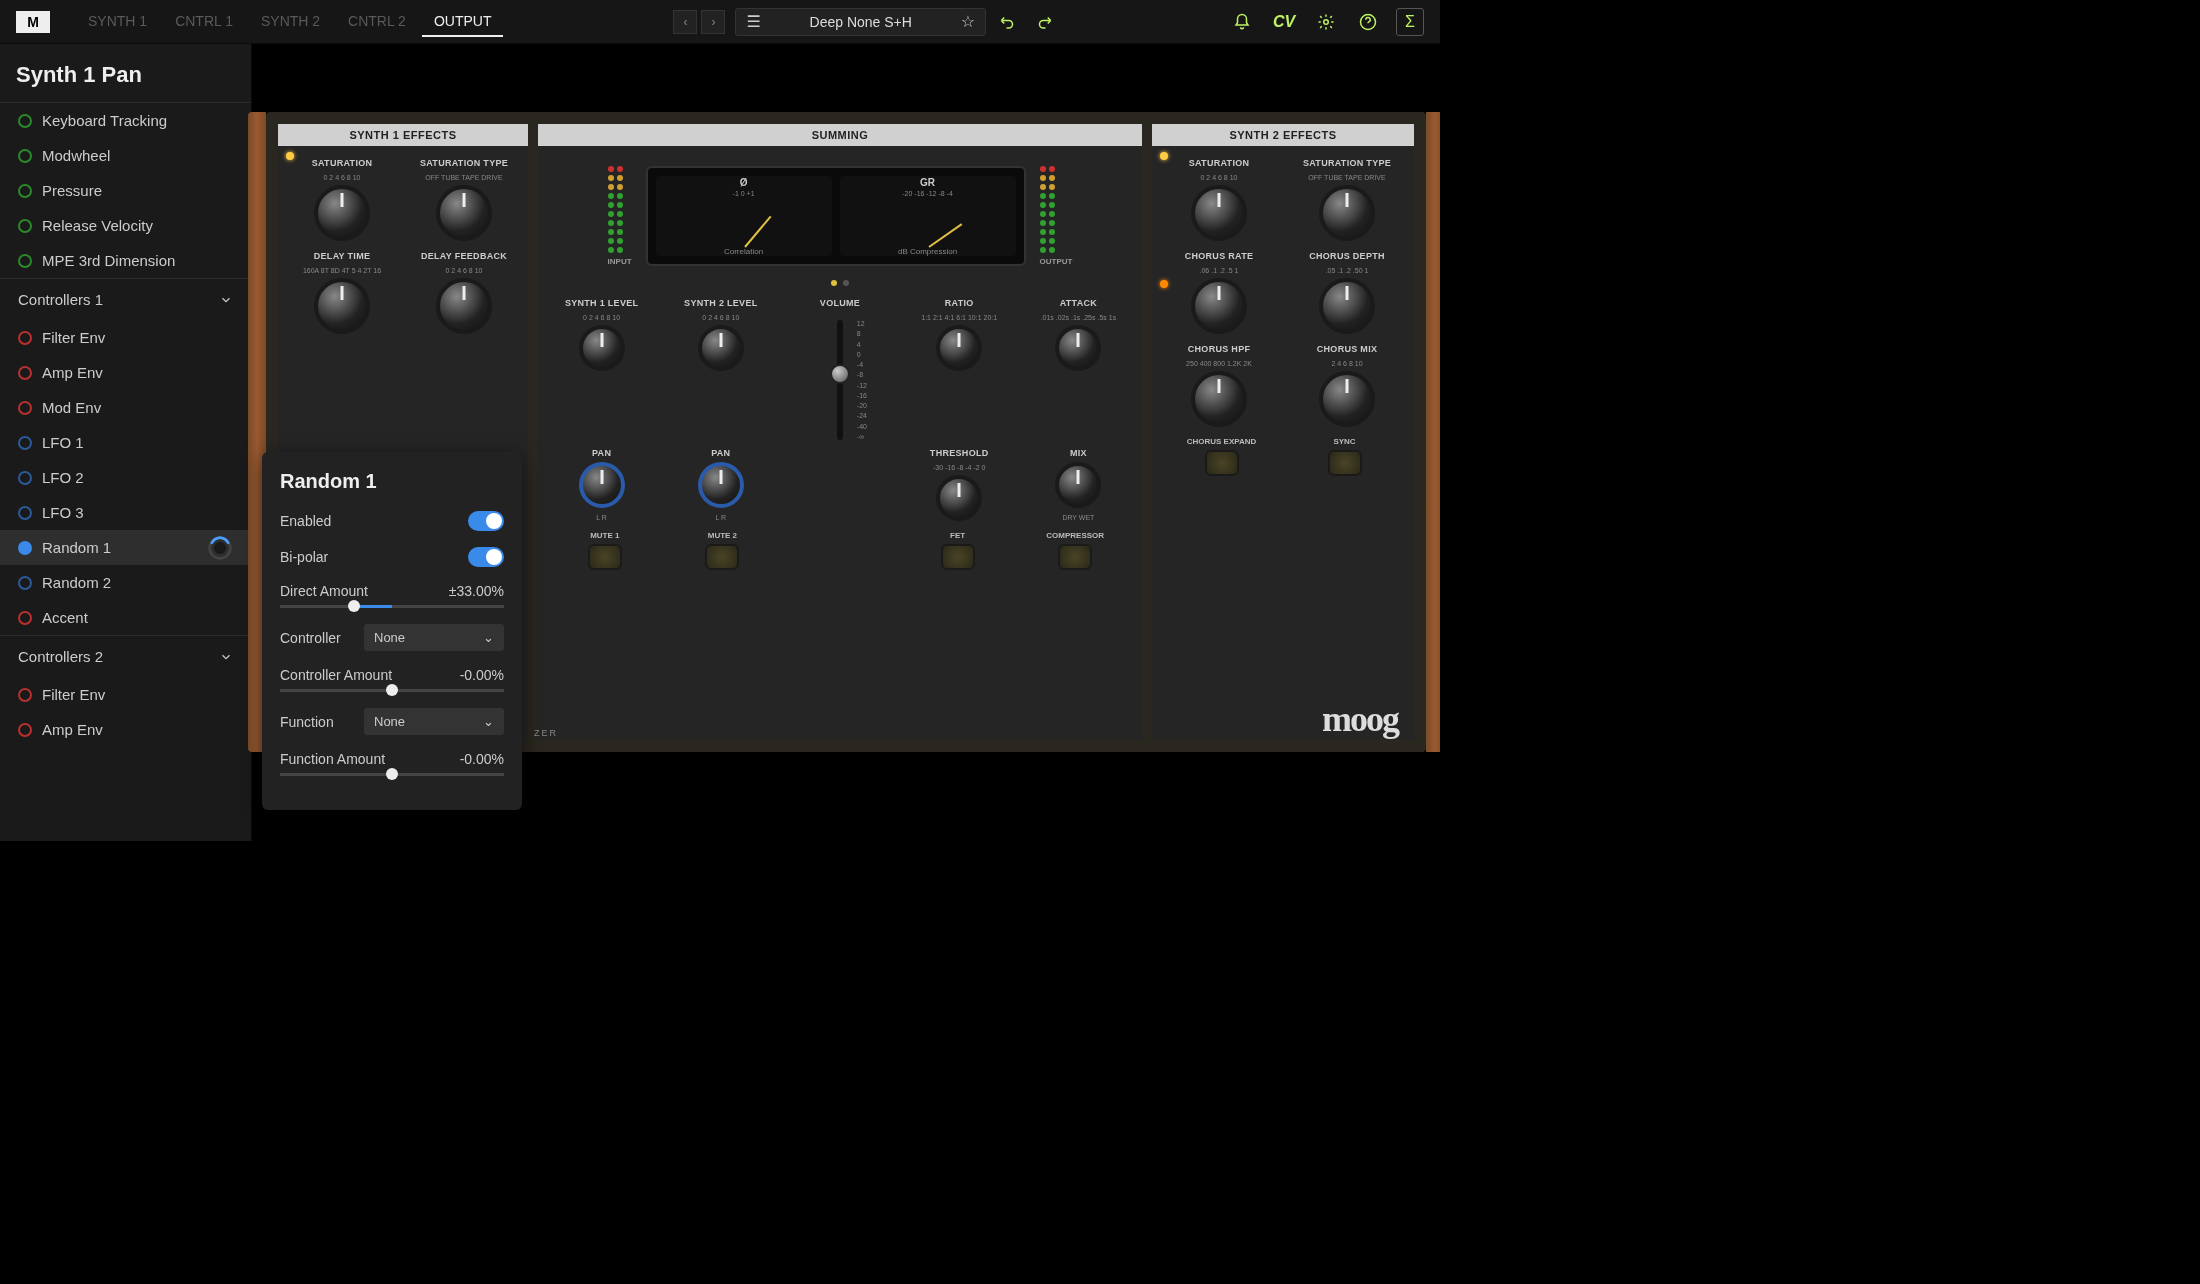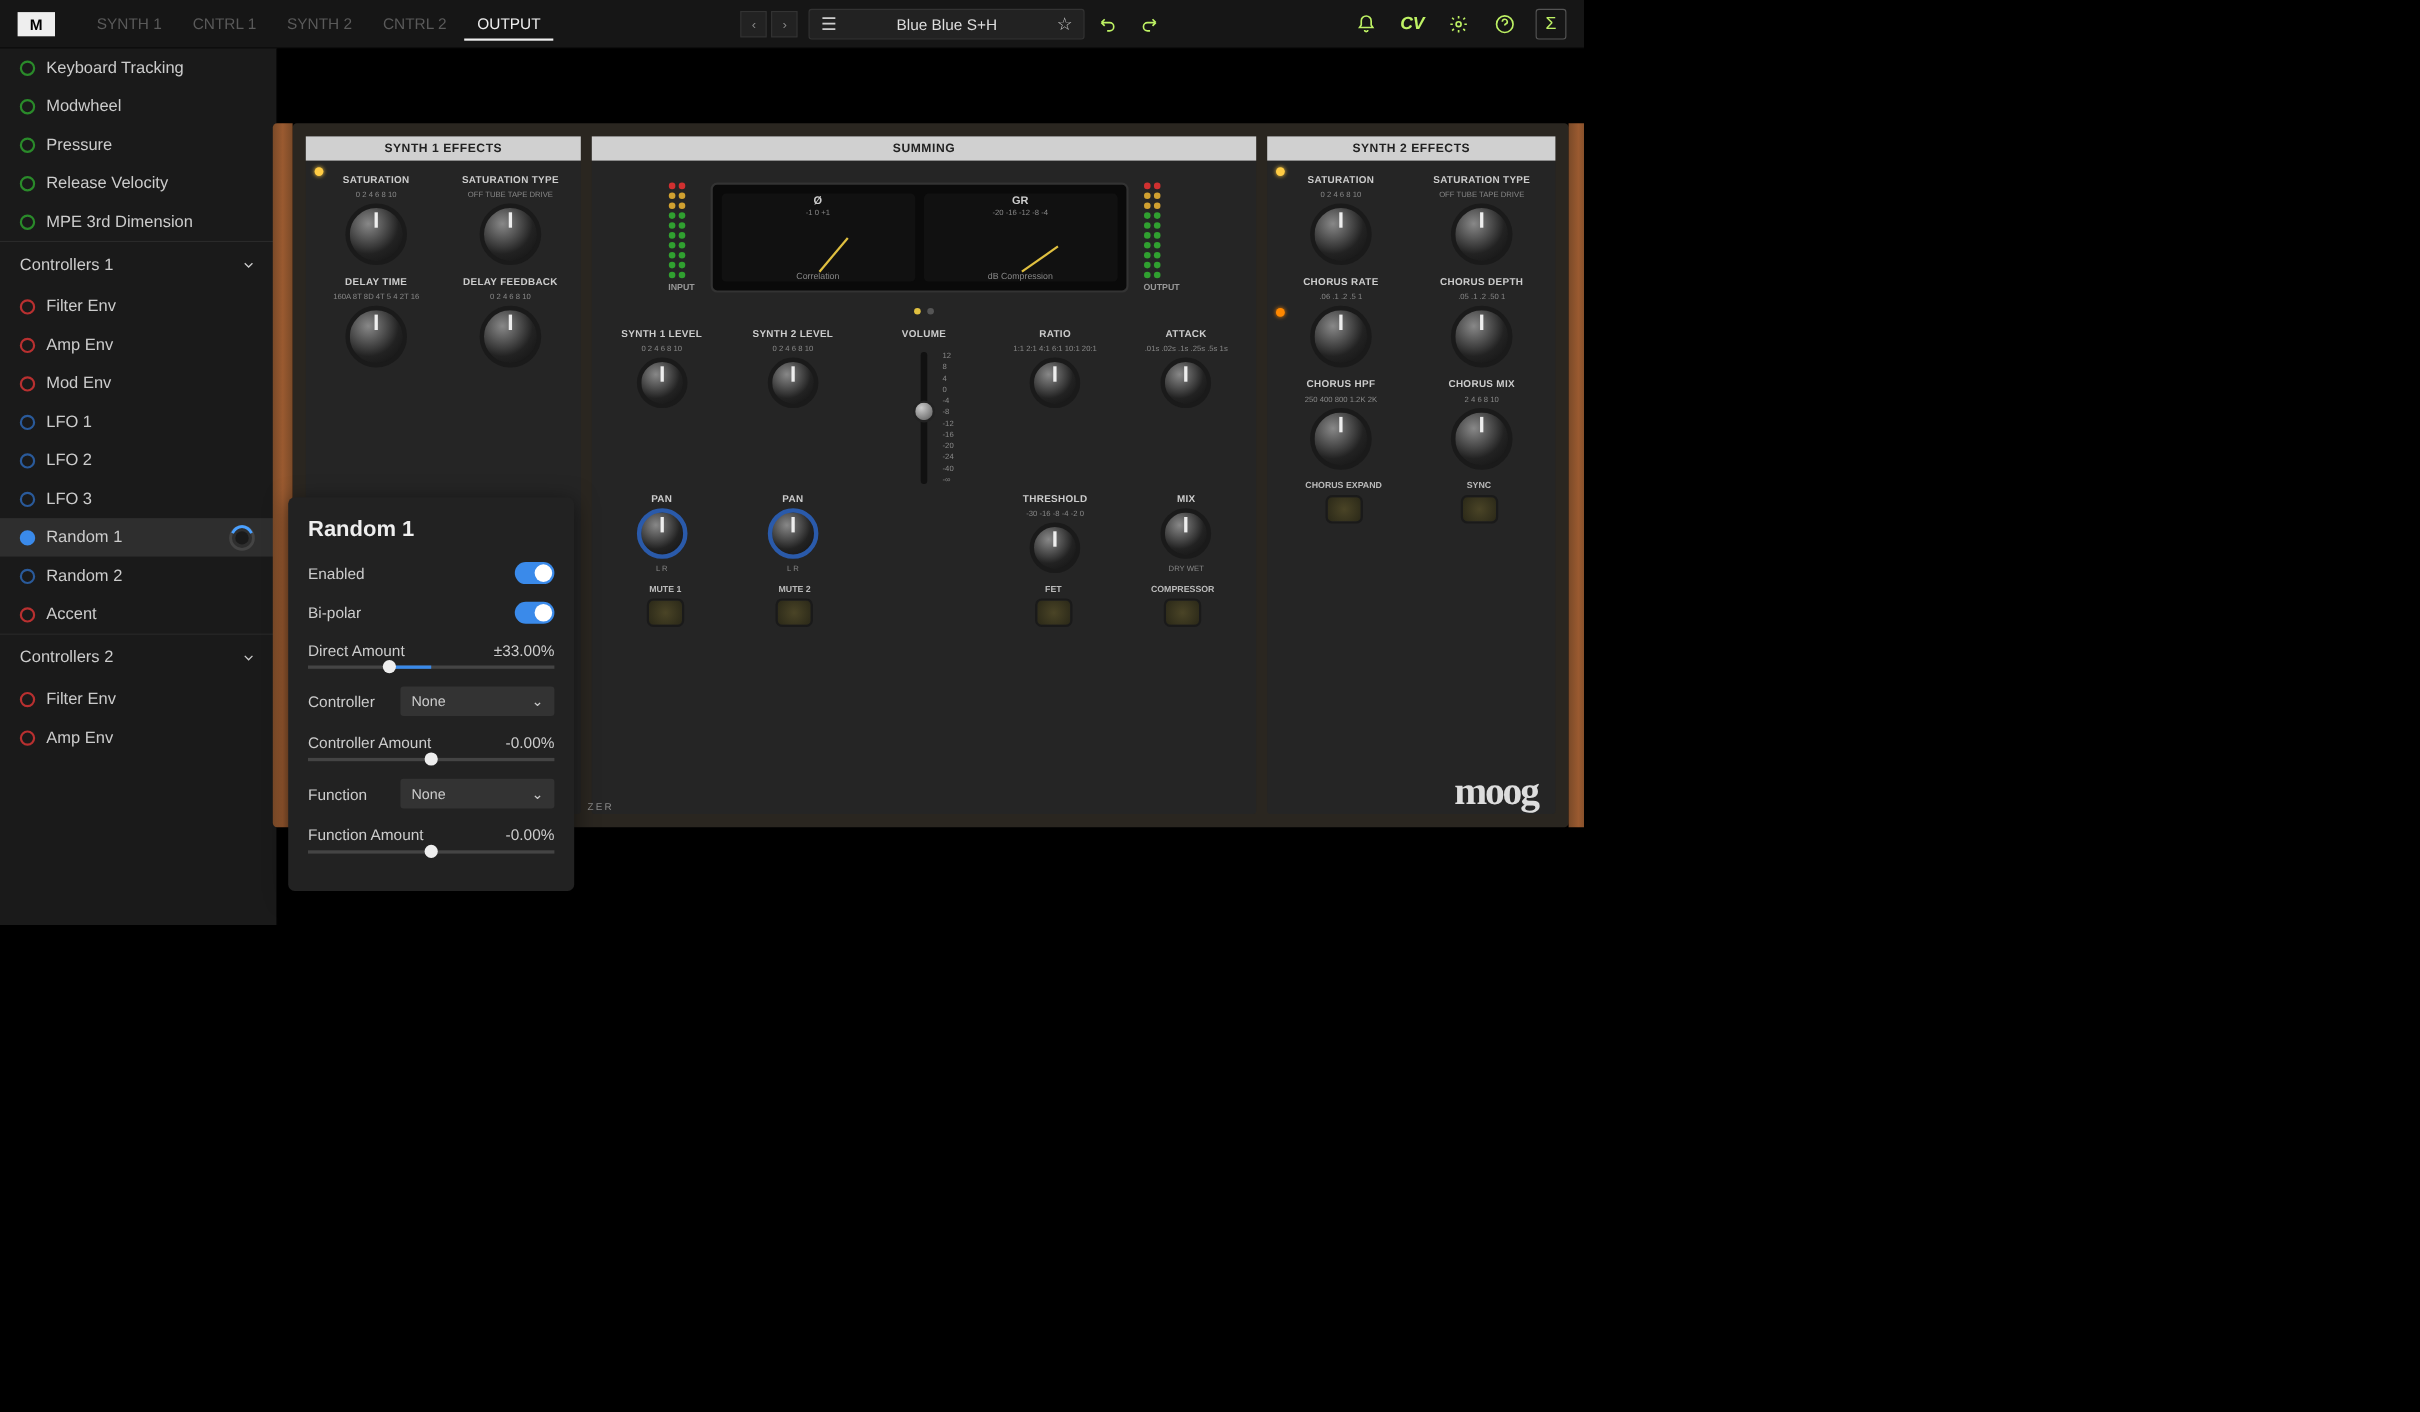--- a/index.html
+++ b/index.html
@@ -110,21 +110,21 @@
     <div class="top-tab">SYNTH 2</div>
     <div class="top-tab">CNTRL 2</div>
     <div class="top-tab active">OUTPUT</div>
   </div>
   <div class="spacer"></div>
   <div class="preset-group">
     <div class="nav-btn">‹</div>
     <div class="nav-btn">›</div>
     <div class="preset-bar">
       <span>☰</span>
-      <span class="preset-name">Blue Blue S+H</span>
+      <span class="preset-name">Deep None S+H</span>
       <span>☆</span>
     </div>
   </div>
   <div class="icon-btn">
       <svg width="18" height="18" viewBox="0 0 24 24" fill="none" stroke="currentColor" stroke-width="2">
         <path d="M3 10h10a5 5 0 0 1 0 10h-3M3 10l4-4M3 10l4 4"></path>
       </svg>
     </div>
   <div class="icon-btn">
       <svg width="18" height="18" viewBox="0 0 24 24" fill="none" stroke="currentColor" stroke-width="2">
@@ -151,20 +151,21 @@
           <path d="M9 9a3 3 0 1 1 4 2.8c-.8.4-1 1-1 1.7M12 17h.01"></path>
         </svg>
       </div>
     <div class="icon-btn" style="border:1px solid #555;border-radius:3px">Σ</div>
   </div>
 </div>
 
 <div class="layout">
 
   <div class="sidebar">
+    <div class="sb-title">Synth 1 Pan</div>
     <div class="sb-list">
       <div class="sb-item">
           <span class="sb-dot dot-green"></span>
           <span>Keyboard Tracking</span>
         </div>
       <div class="sb-item">
           <span class="sb-dot dot-green"></span>
           <span>Modwheel</span>
         </div>
       <div class="sb-item">

